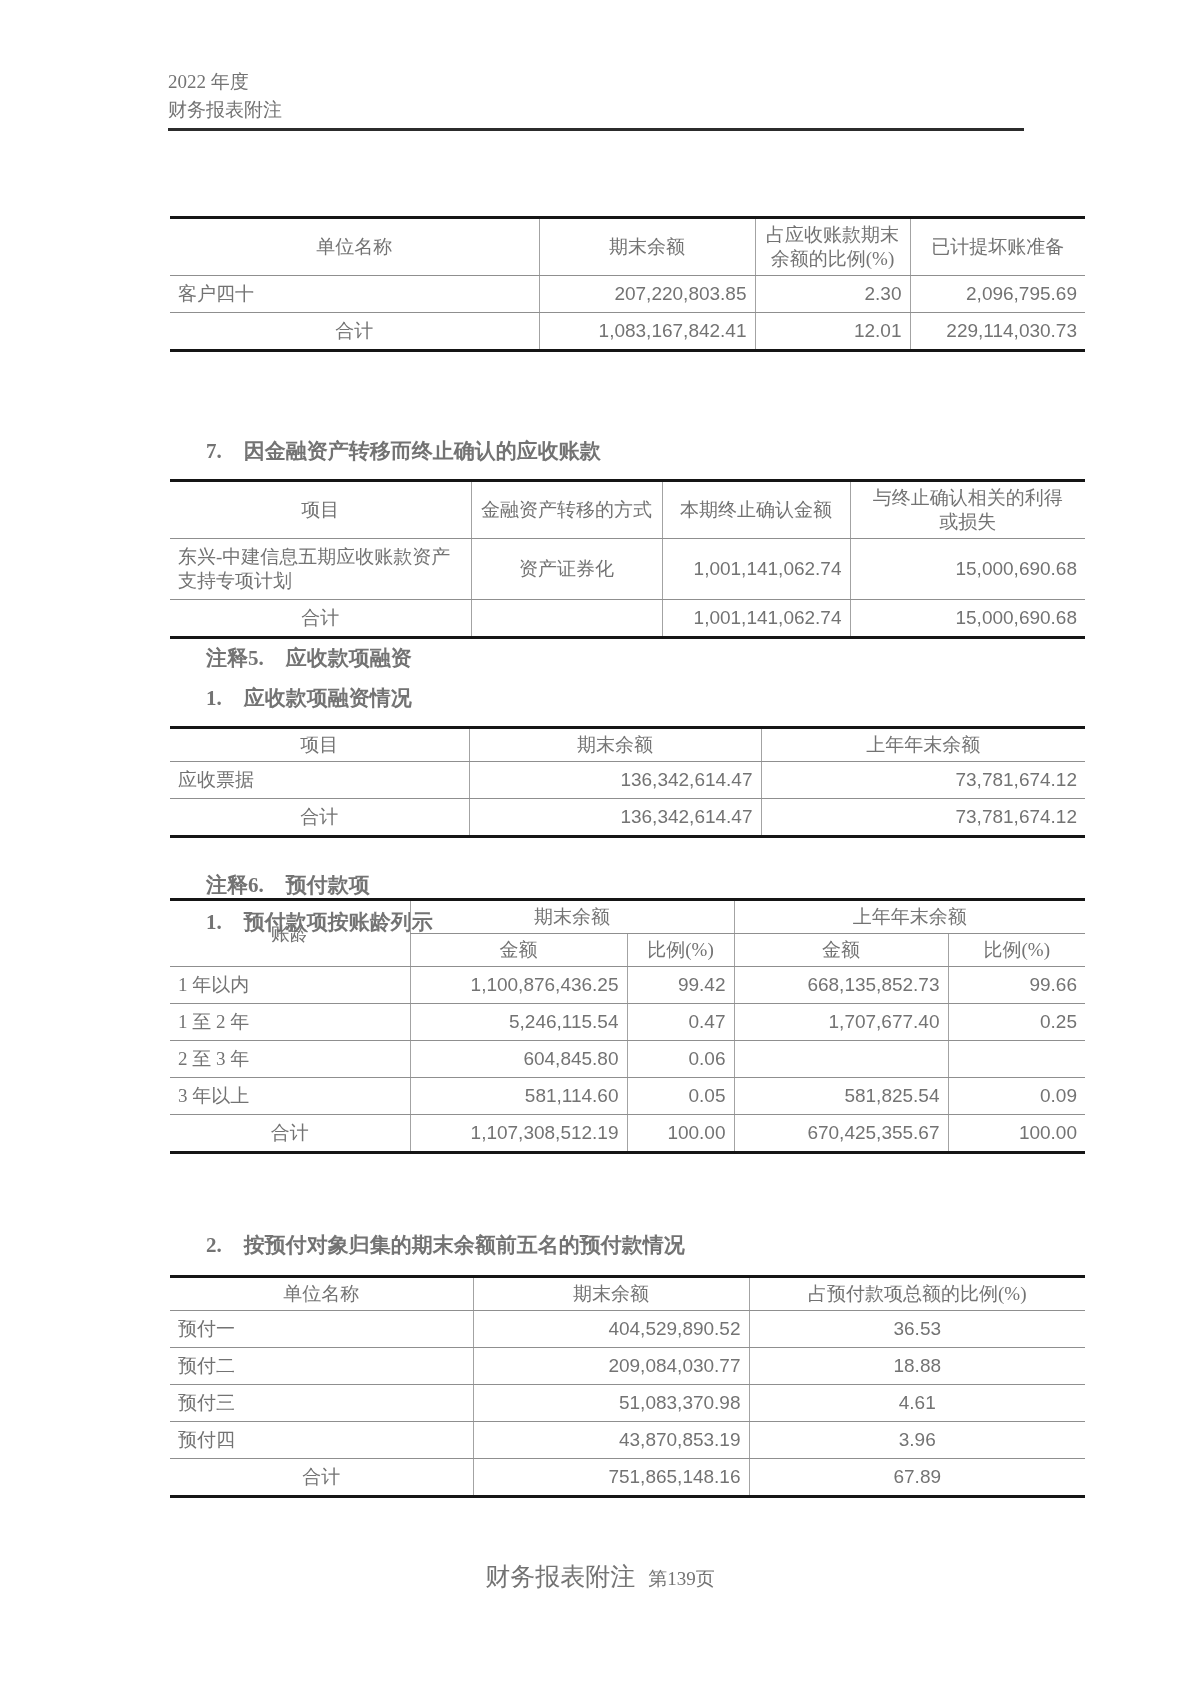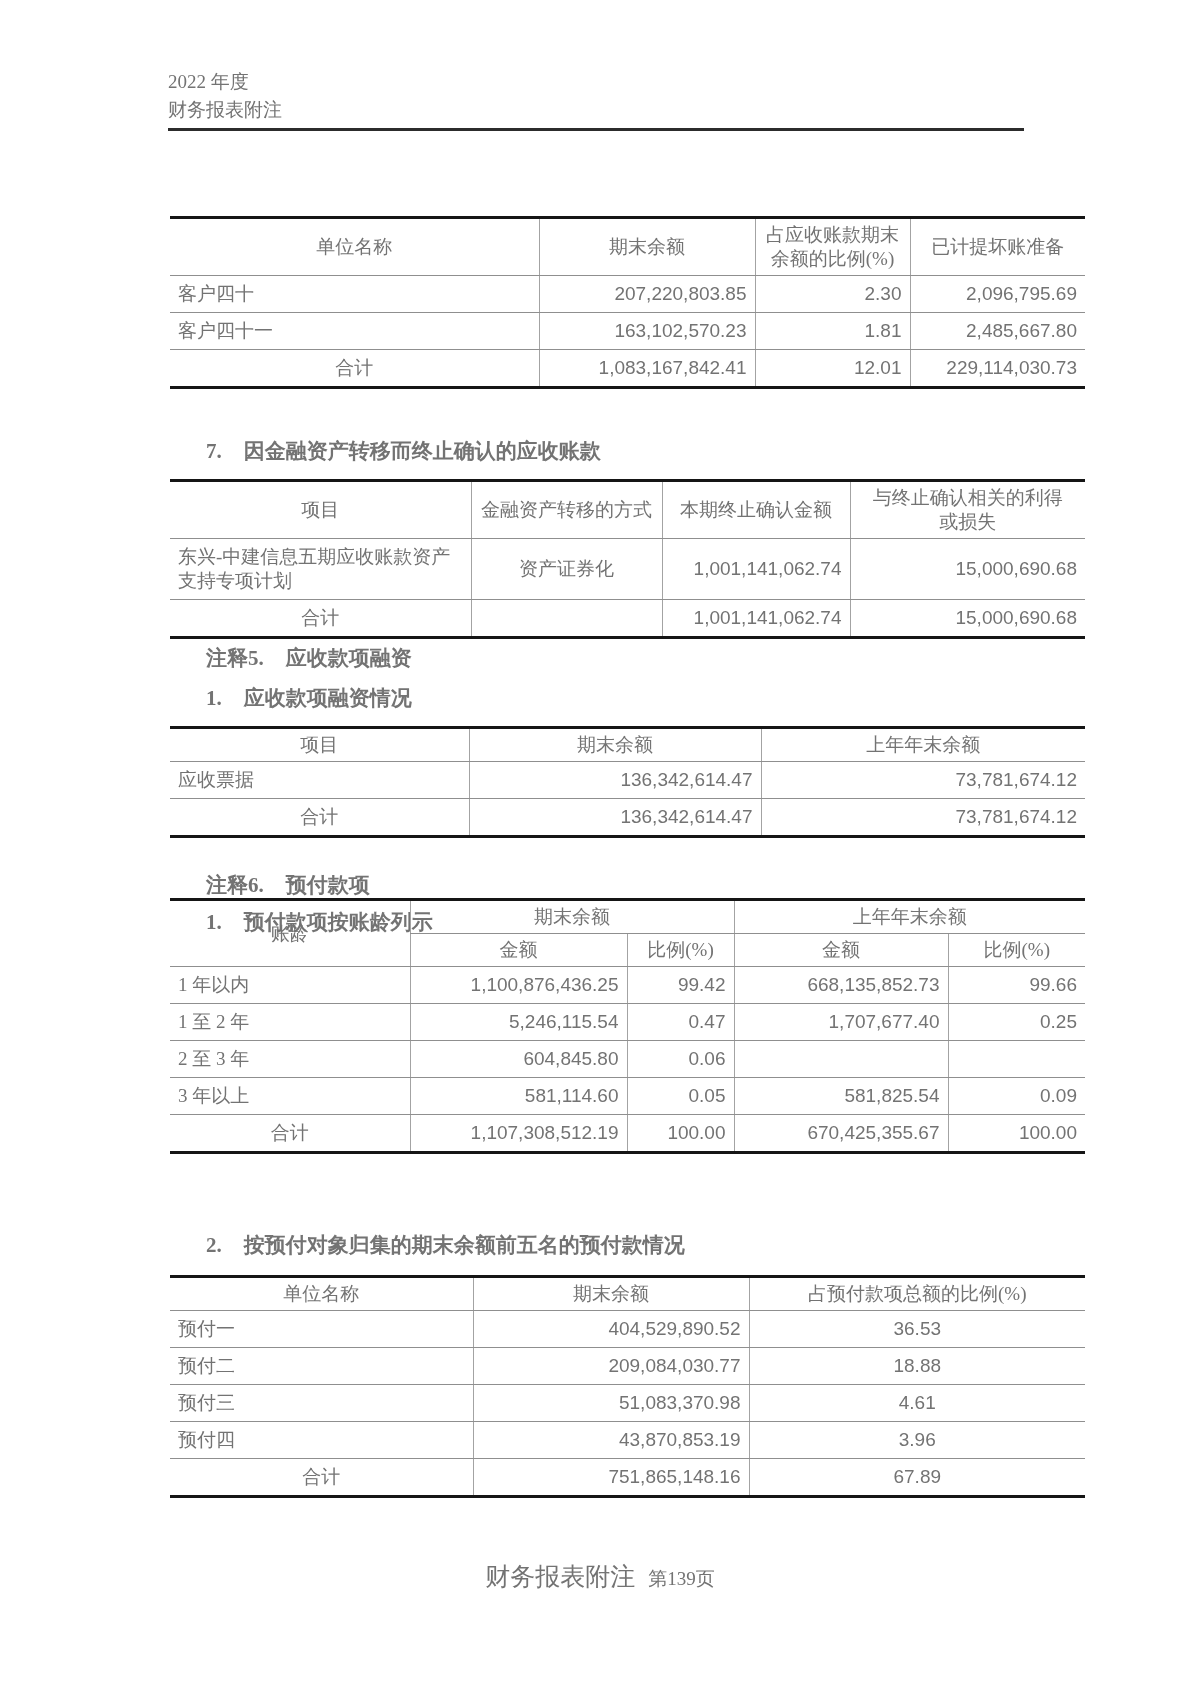--- a/index.html
+++ b/index.html
@@ -66,26 +66,20 @@
       </tr>
     </thead>
     <tbody>
       <tr>
         <td class="al nbl">客户四十</td>
         <td class="ar num">207,220,803.85</td>
         <td class="ar num">2.30</td>
         <td class="ar num">2,096,795.69</td>
       </tr>
       <tr>
-        <td class="al nbl">客户四十一</td>
-        <td class="ar num">163,102,570.23</td>
-        <td class="ar num">1.81</td>
-        <td class="ar num">2,485,667.80</td>
-      </tr>
-      <tr>
         <td class="ac nbl">合计</td>
         <td class="ar num">1,083,167,842.41</td>
         <td class="ar num">12.01</td>
         <td class="ar num">229,114,030.73</td>
       </tr>
     </tbody>
   </table>
 
   <div class="heading" style="top:438px;">
     <span class="h-num">7.</span><span>因金融资产转移而终止确认的应收账款</span>

